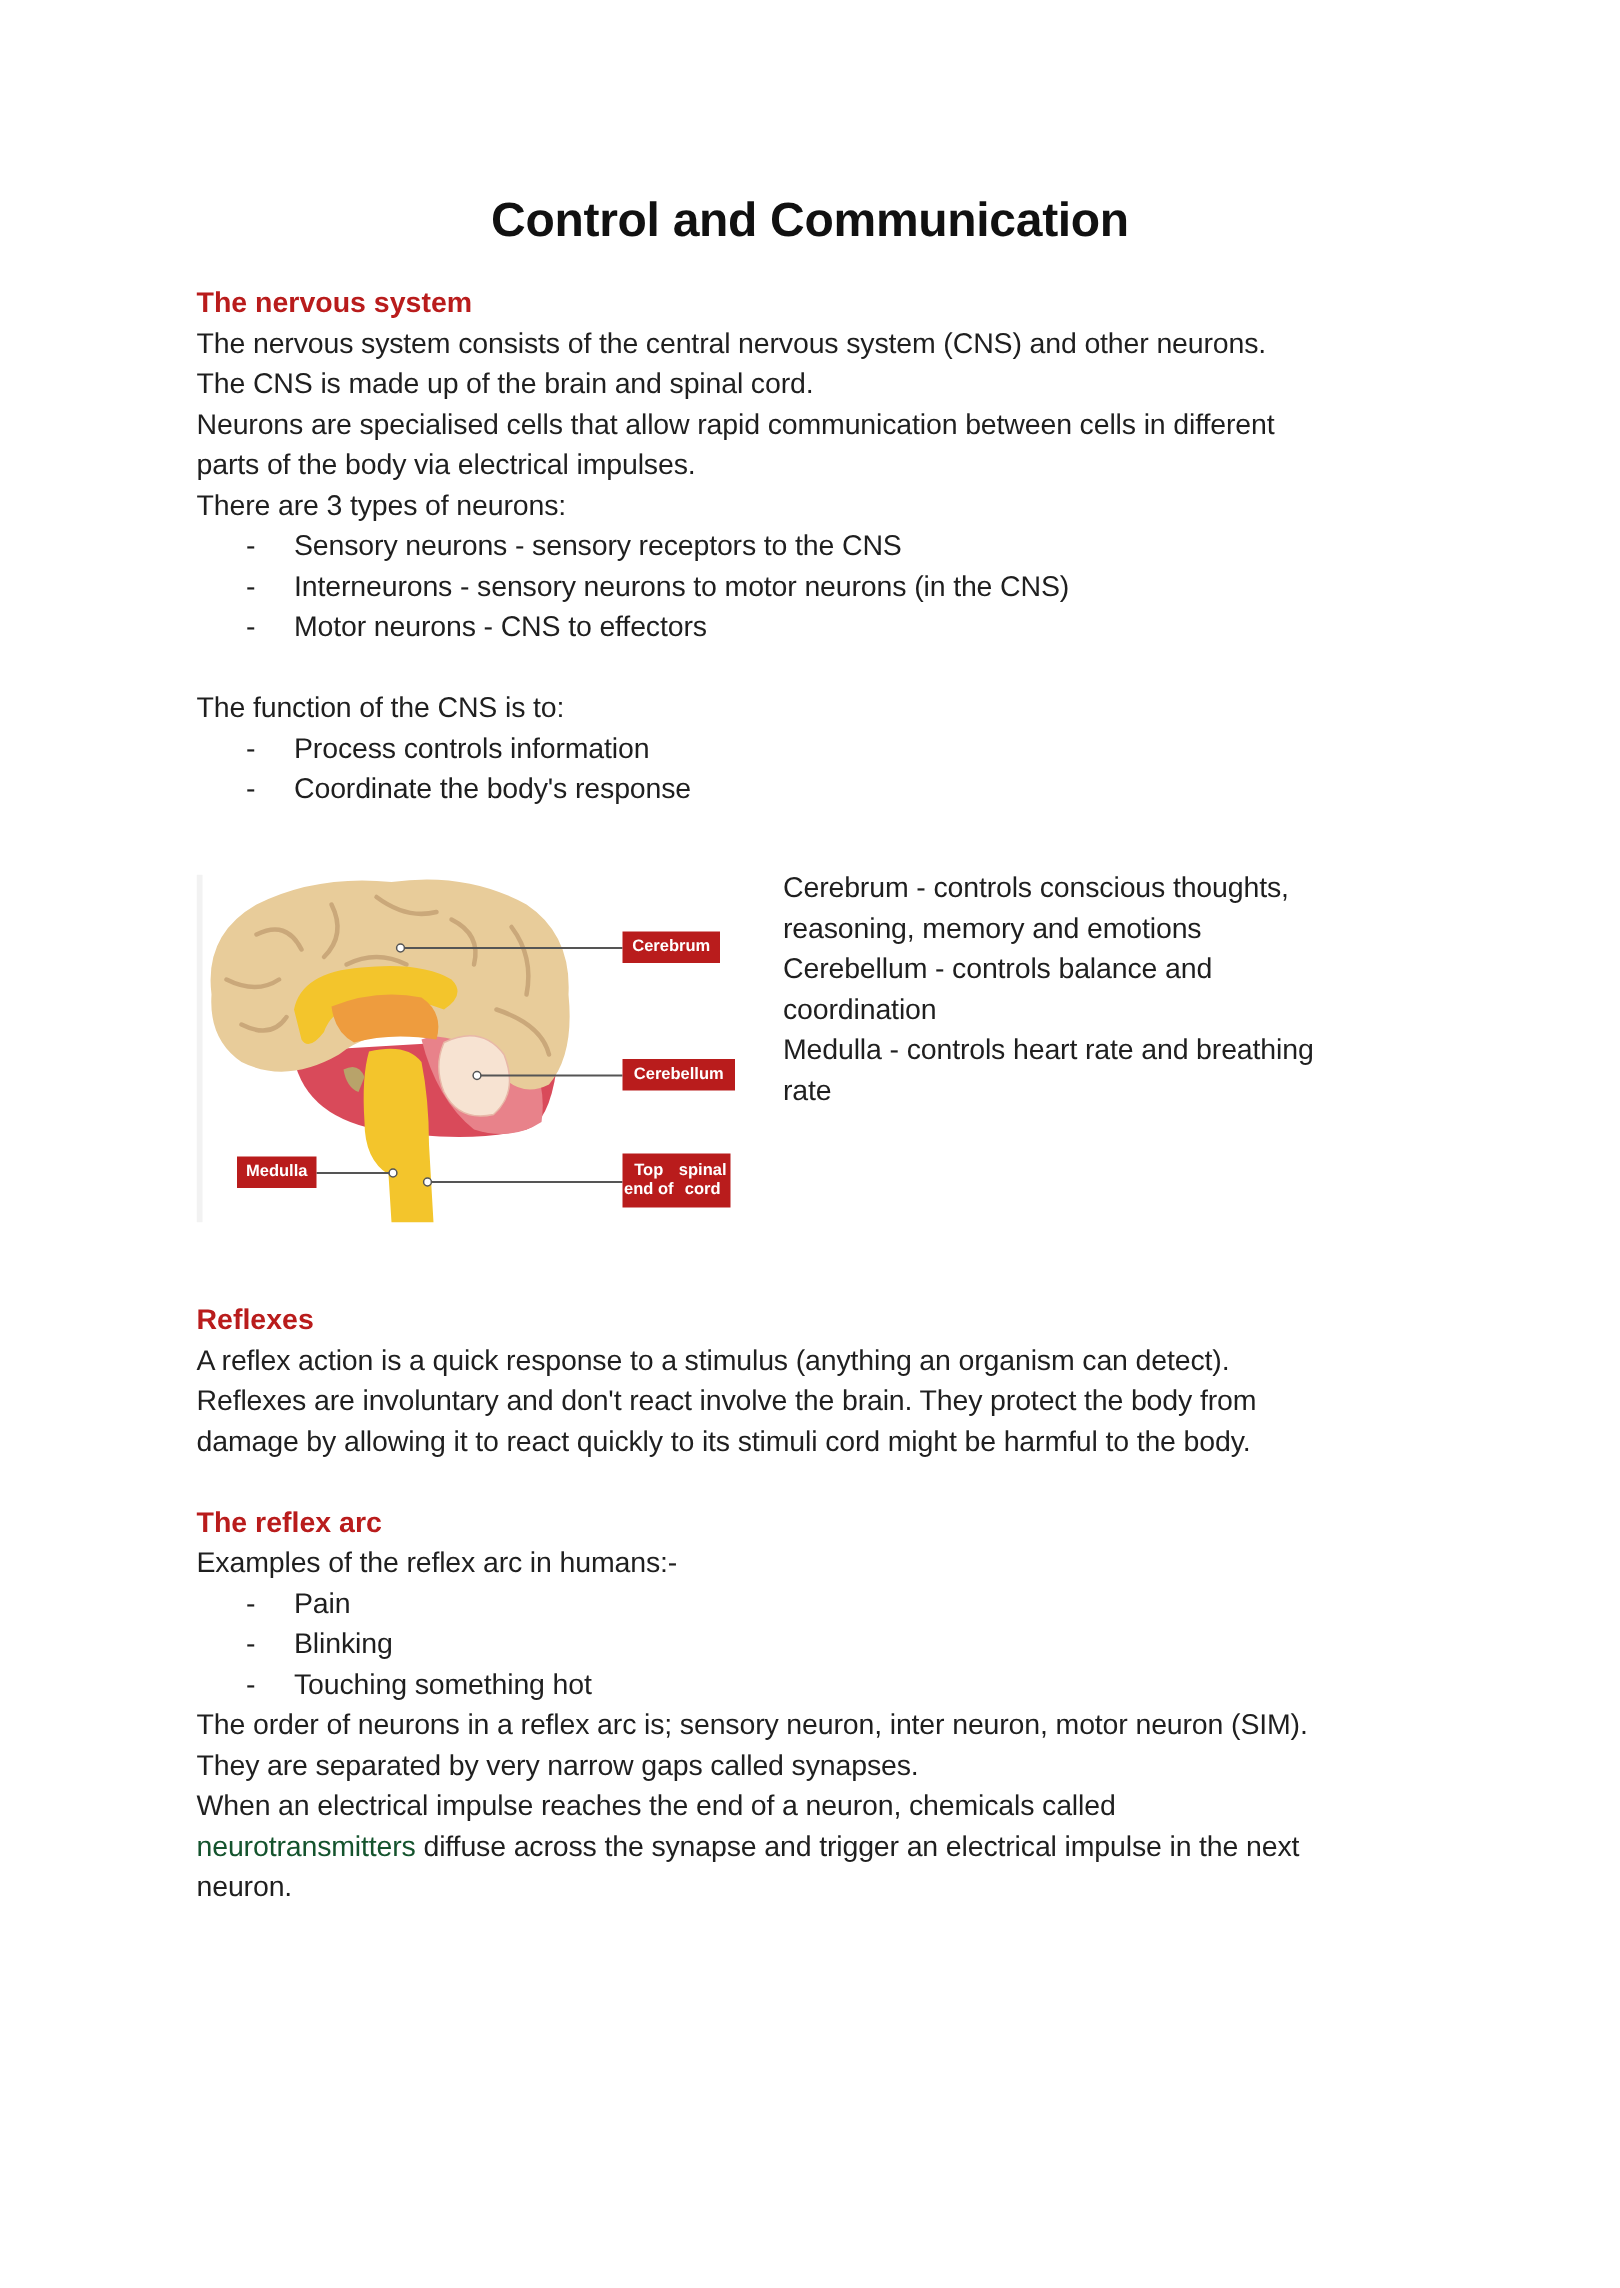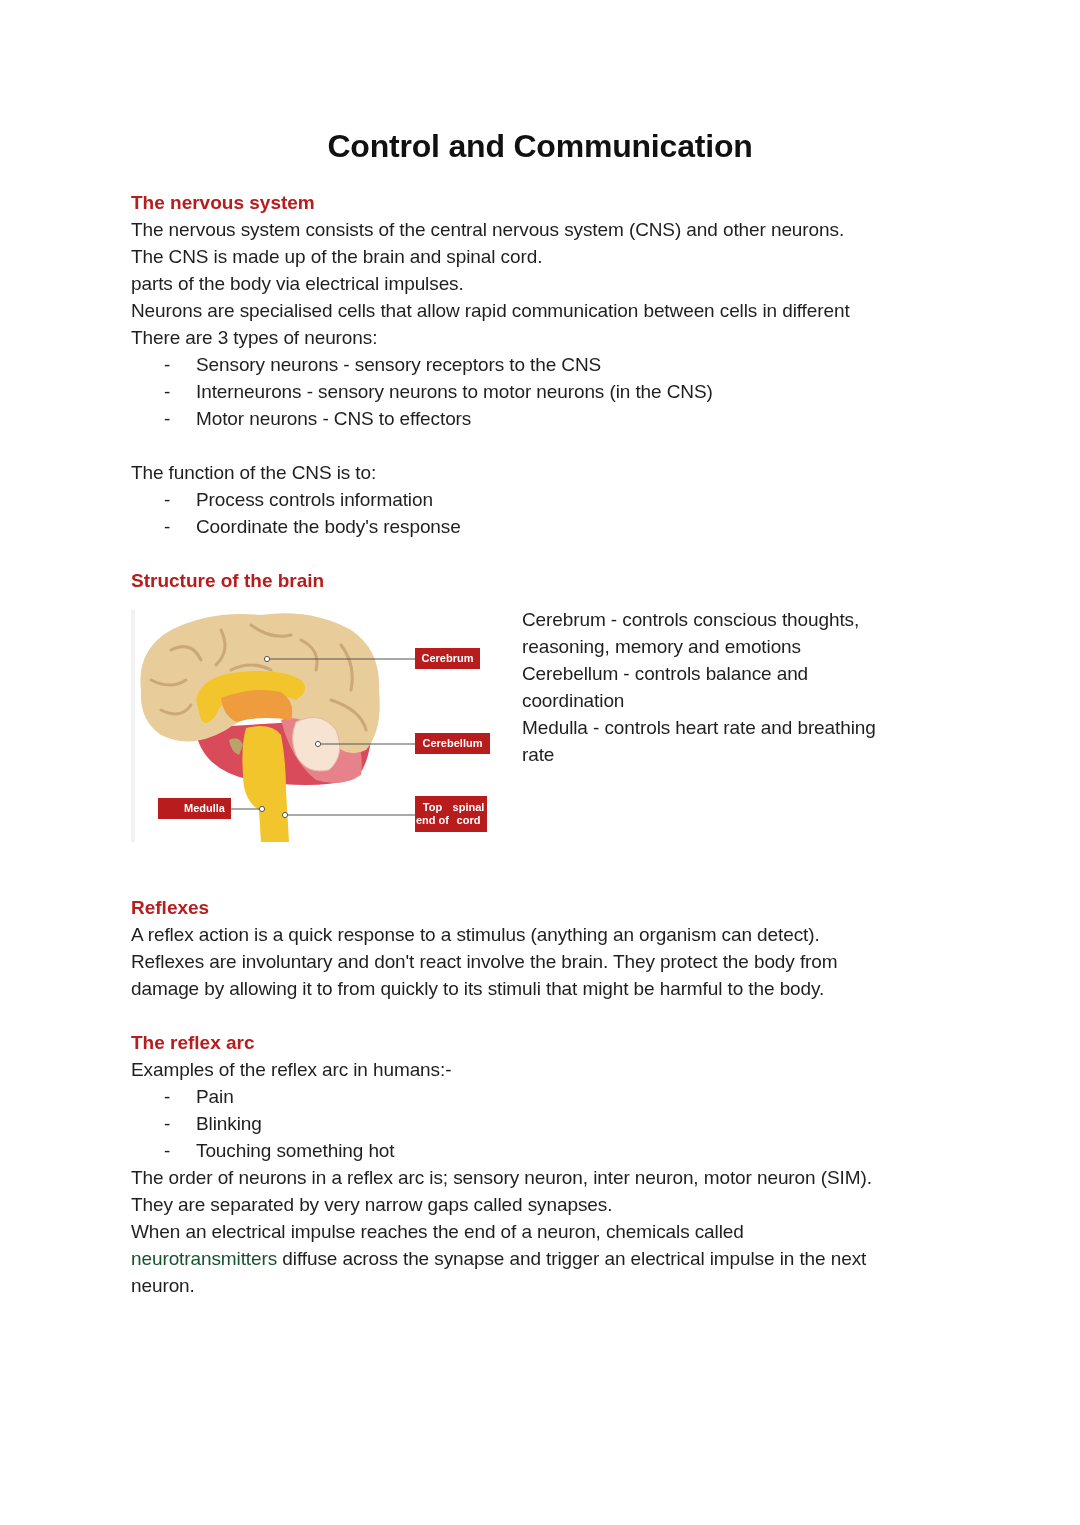--- a/index.html
+++ b/index.html
@@ -27,35 +27,34 @@
 
 <div class="page">
   <div class="title">Control and Communication</div>
 
   <div class="content">
 
     <section>
       <div class="heading">The nervous system</div>
       <div class="line">The nervous system consists of the central nervous system (CNS) and other neurons.</div>
       <div class="line">The CNS is made up of the brain and spinal cord.</div>
+      <div class="line">Neurons are specialised cells that allow rapid communication between cells in different</div>
       <div class="line">parts of the body via electrical impulses.</div>
-      <div class="line">Neurons are specialised cells that allow rapid communication between cells in different</div>
       <div class="line">There are 3 types of neurons:</div>
       <div class="line bullet"><span class="dash">-</span><span>Sensory neurons - sensory receptors to the CNS</span></div>
       <div class="line bullet"><span class="dash">-</span><span>Interneurons - sensory neurons to motor neurons (in the CNS)</span></div>
       <div class="line bullet"><span class="dash">-</span><span>Motor neurons - CNS to effectors</span></div>
       <div class="gap"></div>
       <div class="line">The function of the CNS is to:</div>
       <div class="line bullet"><span class="dash">-</span><span>Process controls information</span></div>
       <div class="line bullet"><span class="dash">-</span><span>Coordinate the body's response</span></div>
       <div class="gap"></div>
     </section>
 
     <section>
-      <div class="heading">Structure of the brain</div>
       <div class="brain-row">
         <div class="brain-fig">
           <svg width="360" height="232" viewBox="0 0 360 232">
             <rect x="0" y="0" width="360" height="232" fill="#ffffff"></rect>
             <rect x="0" y="0" width="4" height="232" fill="#f2f2f2"></rect>
 
             <path d="M64 118 Q70 160 120 170 Q180 180 220 170 Q235 165 240 130 L200 110 Z" fill="#d94a5a"></path>
             <path d="M150 110 Q175 100 210 110 Q235 130 230 165 Q210 178 185 170 Q160 150 150 110 Z" fill="#e8828a"></path>
 
             <path d="M10 80 Q5 40 40 20 Q80 0 130 5 Q180 -2 220 20 Q250 40 248 80 Q252 120 235 140 Q215 150 200 130 Q185 110 160 108 Q120 100 95 120 Q60 140 30 125 Q8 110 10 80 Z" fill="#e8cc9a"></path>
@@ -88,42 +87,42 @@
             </g>
             <g fill="#fff" stroke="#555" stroke-width="1">
               <circle cx="136" cy="49" r="2.6"></circle>
                 <circle cx="187" cy="134" r="2.6"></circle>
               <circle cx="131" cy="199" r="2.6"></circle>
                 <circle cx="154" cy="205" r="2.6"></circle>
             </g>
           </svg>
           <div class="lbl" style="left:284px; top:38px; width:65px; height:21px;">Cerebrum</div>
           <div class="lbl" style="left:284px; top:123px; width:75px; height:21px;">Cerebellum</div>
-          <div class="lbl" style="left:27px; top:188px; width:53px; height:21px;padding-left:20px;">Medulla</div>
+          <div class="lbl" style="left:27px; top:188px; width:53px; height:21px;">Medulla</div>
           <div class="lbl" style="left:284px; top:186px; width:72px; height:36px; flex-direction:row;">
             <span>Top end of</span>
             <span>spinal cord</span>
           </div>
         </div>
         <div class="brain-text">
           <div class="line">Cerebrum - controls conscious thoughts,</div>
           <div class="line">reasoning, memory and emotions</div>
           <div class="line">Cerebellum - controls balance and</div>
           <div class="line">coordination</div>
           <div class="line">Medulla - controls heart rate and breathing</div>
           <div class="line">rate</div>
         </div>
       </div>
     </section>
 
     <section>
       <div class="heading">Reflexes</div>
       <div class="line">A reflex action is a quick response to a stimulus (anything an organism can detect).</div>
       <div class="line">Reflexes are involuntary and don't react involve the brain. They protect the body from</div>
-      <div class="line">damage by allowing it to from quickly to its stimuli that might be harmful to the body.</div>
+      <div class="line">damage by allowing it to react quickly to its stimuli cord might be harmful to the body.</div>
       <div class="gap"></div>
     </section>
 
     <section>
       <div class="heading">The reflex arc</div>
       <div class="line">Examples of the reflex arc in humans:-</div>
       <div class="line bullet"><span class="dash">-</span><span>Pain</span></div>
       <div class="line bullet"><span class="dash">-</span><span>Blinking</span></div>
       <div class="line bullet"><span class="dash">-</span><span>Touching something hot</span></div>
       <div class="line">The order of neurons in a reflex arc is; sensory neuron, inter neuron, motor neuron (SIM).</div>

